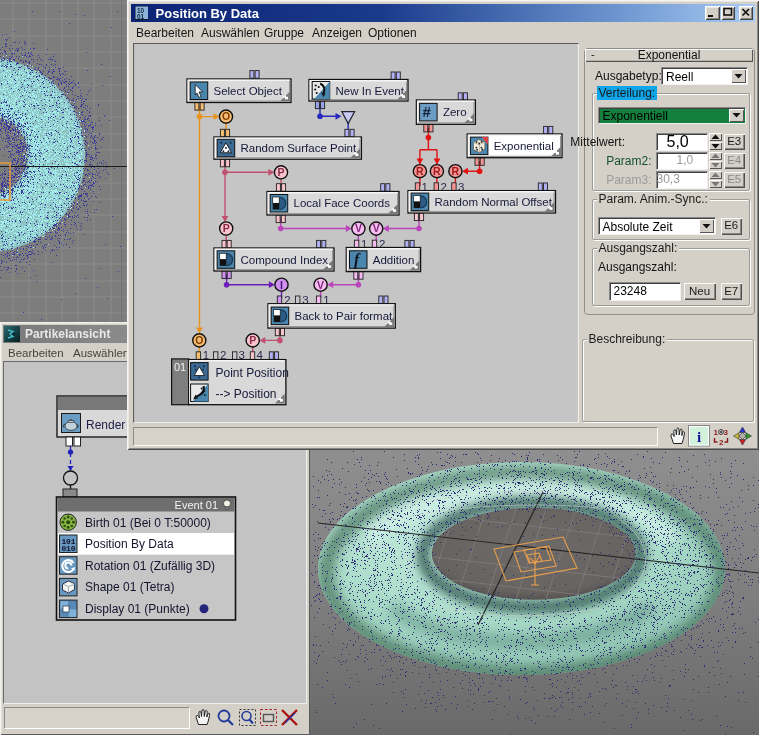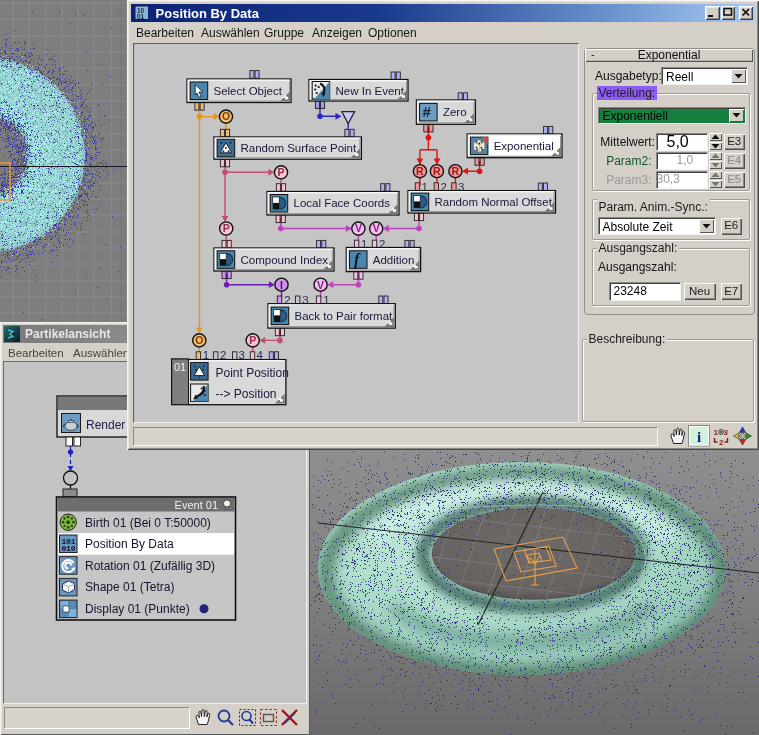--- a/index.html
+++ b/index.html
@@ -558,30 +558,30 @@
     <div class="tx" style="left:468px;top:68.5px;font-size:12px;color:#111">Ausgabetyp:</div>
     <div class="abs" style="left:534px;top:67px;width:87px;height:18px;background:#fff;border:1px solid #888;border-right-color:#f2f2f2;border-bottom-color:#f2f2f2;box-shadow:inset 1px 1px 0 #404040">
       <div class="tx" style="left:4px;top:2px;font-size:12px;color:#000">Reell</div>
       <div class="abs" style="right:1px;top:1px;width:15px;height:14px;background:#d4d0c8;box-shadow:inset 1px 1px 0 #fff, inset -1px -1px 0 #555">
         <svg width="15" height="14" viewBox="0 0 15 14">
           <path d="M3.5 5 h8 l-4 4.5 z" fill="#111"></path>
         </svg>
       </div>
     </div>
     <div class="abs" style="left:464.5px;top:92.5px;width:158px;height:98.5px;border:1px solid #9a9a96;border-radius:2px;box-shadow:1px 1px 0 #fdfdfb, inset 1px 1px 0 #fdfdfb"></div>
-    <div class="tx" style="left:469.5px;top:85.5px;font-size:12px;color:#1a1a1a;background:#8b5cf6;padding:0 2px">Verteilung:</div>
+    <div class="tx" style="left:469.5px;top:85.5px;font-size:12px;color:#1a1a1a;background:#0ea5e9;padding:0 2px">Verteilung:</div>
     <div class="abs" style="left:470.5px;top:106.8px;width:148px;height:17px;background:#15803d;border:1px solid #888;border-right-color:#f2f2f2;border-bottom-color:#f2f2f2;box-shadow:inset 1px 1px 0 #404040">
       <div class="tx" style="left:4px;top:1px;font-size:12px;color:#000">Exponentiell</div>
       <div class="abs" style="right:1px;top:1px;width:15px;height:13px;background:#d4d0c8;box-shadow:inset 1px 1px 0 #fff, inset -1px -1px 0 #555">
         <svg width="15" height="13" viewBox="0 0 15 13">
           <path d="M3.5 4 h8 l-4 4.5 z" fill="#111"></path>
         </svg>
       </div>
     </div>
-    <div class="tx" style="left:528px;top:134.5px;font-size:12px;color:#111;transform:translateX(-100%)">Mittelwert:</div>
+    <div class="tx" style="left:498px;top:134.5px;font-size:12px;color:#111;transform:translateX(-100%)">Mittelwert:</div>
     <div class="abs" style="left:528.5px;top:133px;width:52px;height:17.5px;background:#fff;border:1px solid #888;border-right-color:#f2f2f2;border-bottom-color:#f2f2f2;box-shadow:inset 1px 1px 0 #404040;font-size:16px;color:#000;padding-left:10px;line-height:15.5px">5,0</div>
     <div class="abs" style="left:582px;top:133px;width:13px;height:8.4px;background:#d4d0c8;box-shadow:inset 1px 1px 0 #fff, inset -1px -1px 0 #555">
       <svg width="13" height="8" viewBox="0 0 13 8">
         <path d="M2.5 6 h8 l-4 -4.5 z" fill="#111"></path>
       </svg>
     </div>
     <div class="abs" style="left:582px;top:141.7px;width:13px;height:8.4px;background:#d4d0c8;box-shadow:inset 1px 1px 0 #fff, inset -1px -1px 0 #555">
       <svg width="13" height="8" viewBox="0 0 13 8">
         <path d="M2.5 2 h8 l-4 4.5 z" fill="#111"></path>
       </svg>
@@ -607,21 +607,21 @@
         <path d="M2.5 6 h8 l-4 -4.5 z" fill="#777"></path>
       </svg>
     </div>
     <div class="abs" style="left:582px;top:179.7px;width:13px;height:8.4px;background:#d4d0c8;box-shadow:inset 1px 1px 0 #fff, inset -1px -1px 0 #555">
       <svg width="13" height="8" viewBox="0 0 13 8">
         <path d="M2.5 2 h8 l-4 4.5 z" fill="#777"></path>
       </svg>
     </div>
     <div class="abs" style="left:597px;top:172px;width:20.5px;height:15.5px;background:#d4d0c8;box-shadow:inset 1px 1px 0 #f8f8f6, inset -1px -1px 0 #505050, inset -2px -2px 0 #8a8884;text-align:center;font-size:11.5px;color:#8a8a8a;line-height:14.5px">E5</div>
     <div class="abs" style="left:464.5px;top:198.5px;width:158px;height:41.5px;border:1px solid #9a9a96;border-radius:2px;box-shadow:1px 1px 0 #fdfdfb, inset 1px 1px 0 #fdfdfb"></div>
-    <div class="tx" style="left:469.5px;top:191.5px;font-size:12px;color:#1a1a1a;background:#d4d0c8;padding:8px 2px">Param. Anim.-Sync.:</div>
+    <div class="tx" style="left:469.5px;top:191.5px;font-size:12px;color:#1a1a1a;background:#d4d0c8;padding:0 2px">Param. Anim.-Sync.:</div>
     <div class="abs" style="left:470.5px;top:216.5px;width:118px;height:18.3px;background:#fff;border:1px solid #888;border-right-color:#f2f2f2;border-bottom-color:#f2f2f2;box-shadow:inset 1px 1px 0 #404040">
       <div class="tx" style="left:4px;top:2px;font-size:12px;color:#000">Absolute Zeit</div>
       <div class="abs" style="right:1px;top:1px;width:15px;height:14.3px;background:#d4d0c8;box-shadow:inset 1px 1px 0 #fff, inset -1px -1px 0 #555">
         <svg width="15" height="14.3" viewBox="0 0 15 14.3">
           <path d="M3.5 5 h8 l-4 4.5 z" fill="#111"></path>
         </svg>
       </div>
     </div>
     <div class="abs" style="left:593.5px;top:218px;width:21.5px;height:16.5px;background:#d4d0c8;box-shadow:inset 1px 1px 0 #f8f8f6, inset -1px -1px 0 #505050, inset -2px -2px 0 #8a8884;text-align:center;font-size:11.5px;color:#1a1a1a;line-height:15.5px">E6</div>
     <div class="abs" style="left:464.5px;top:247.5px;width:158px;height:58px;border:1px solid #9a9a96;border-radius:2px;box-shadow:1px 1px 0 #fdfdfb, inset 1px 1px 0 #fdfdfb"></div>

